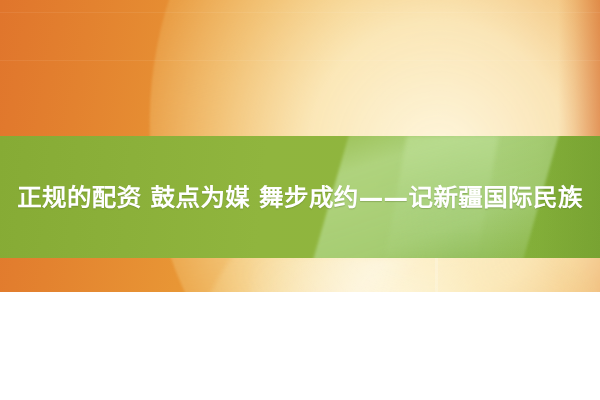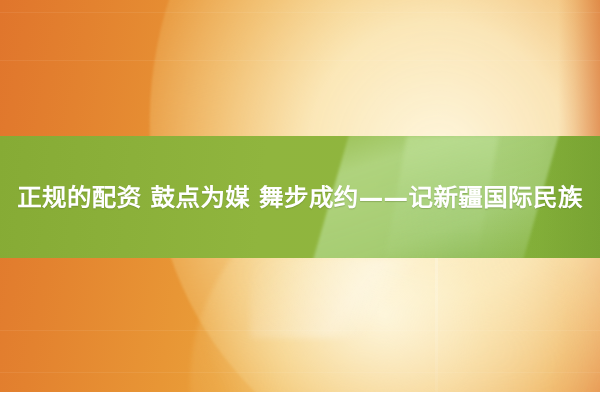--- a/index.html
+++ b/index.html
@@ -8,21 +8,21 @@
     padding: 0;
     background: #ffffff;
   }
   body {
     font-family: "Liberation Sans", "DejaVu Sans", sans-serif;
   }
 
   #banner {
     position: relative;
     width: 600px;
-    height: 392px;
+    height: 292px;
     overflow: hidden;
     background: #e8913a;
   }
 
   
   .layer {
     position: absolute;
     left: 0;
     top: 0;
     width: 600px;

